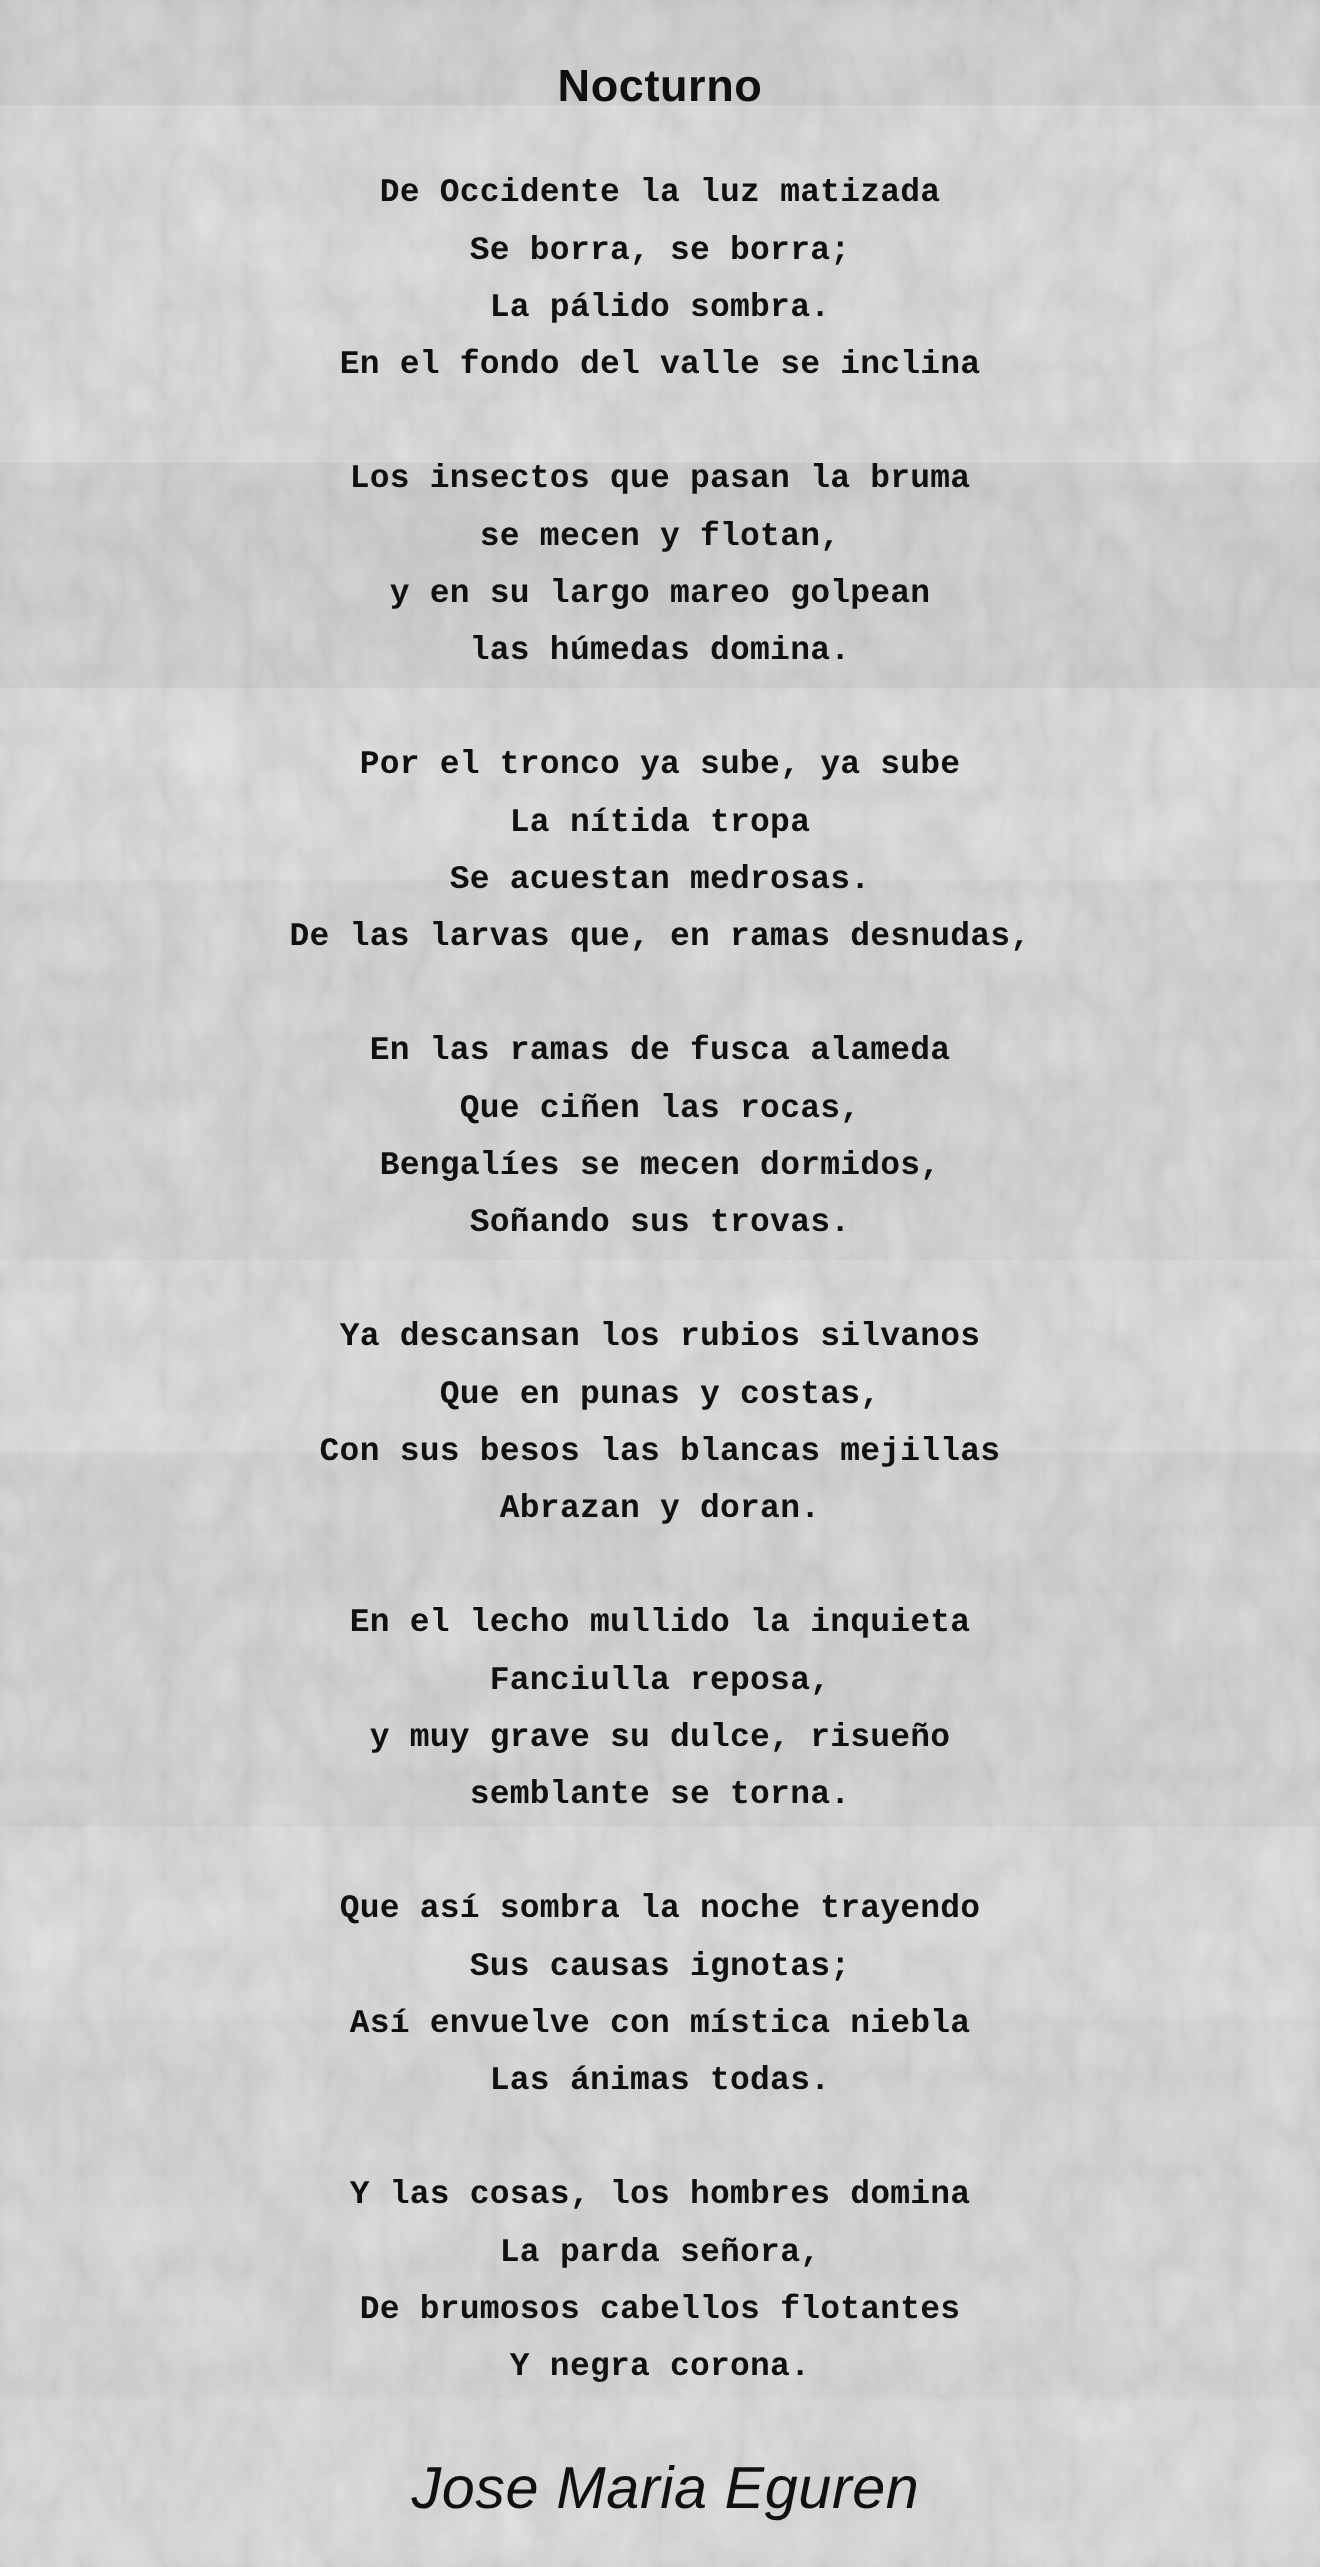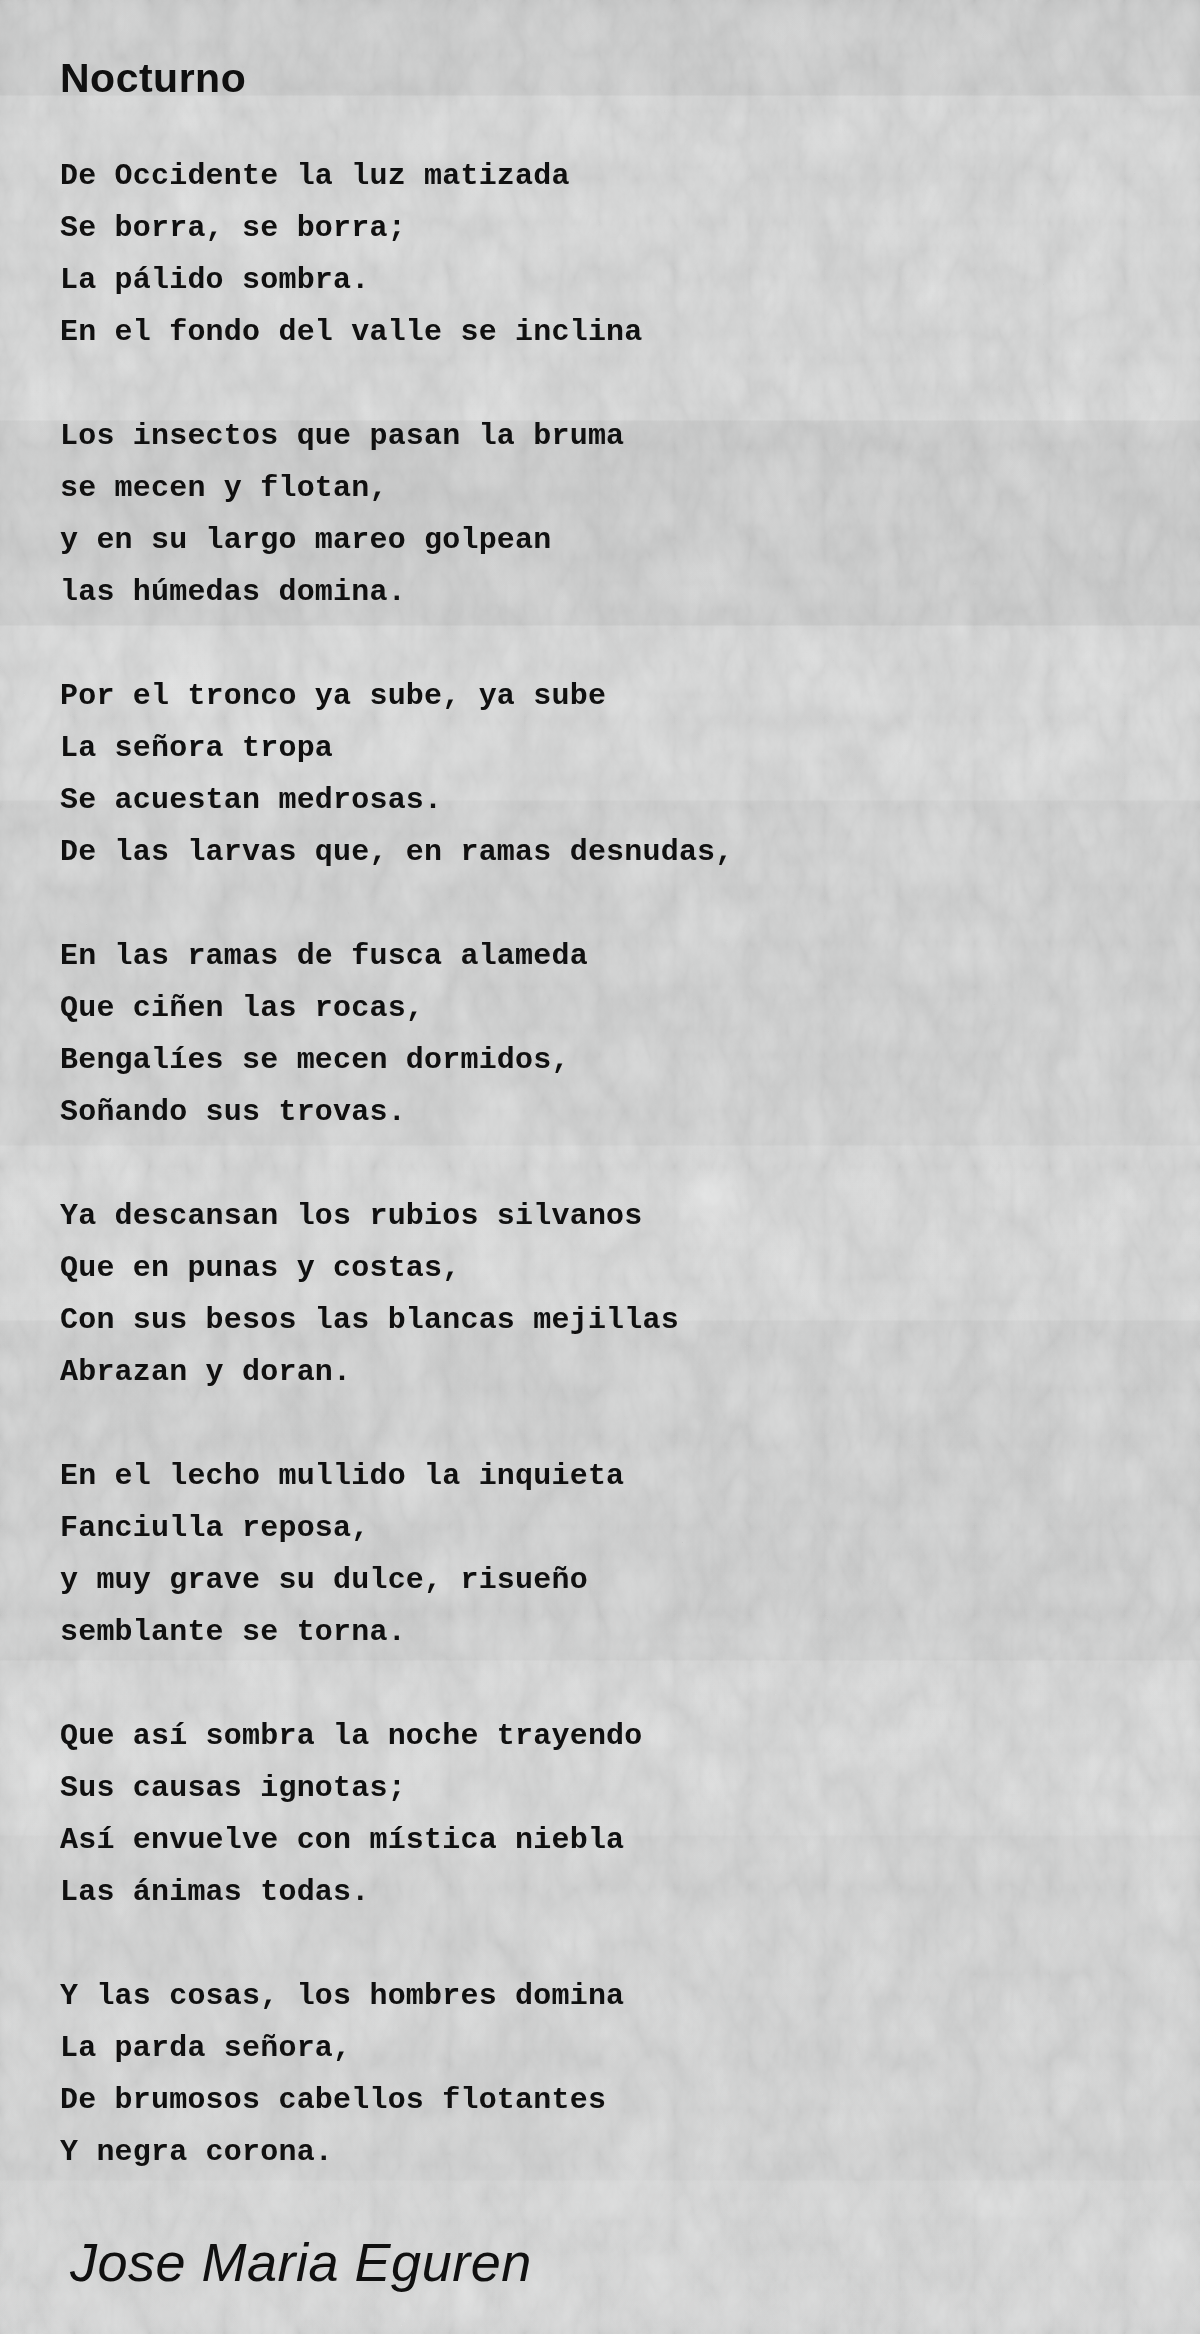--- a/index.html
+++ b/index.html
@@ -11,20 +11,21 @@
     height: 2334px;
     font-family: "Liberation Sans", sans-serif;
     background: #c2c4c4;
   }
   .page {
     position: relative;
     width: 1200px;
     height: 2334px;
     overflow: hidden;
     background: var(--bg, #c2c4c4);
+    text-align: center;
   }
   .texture {
     position: absolute;
     top: 0; left: 0;
     width: 1200px;
     height: 2334px;
     display: block;
   }
   
   .bands {
@@ -124,21 +125,21 @@
           <p class="line">En el fondo del valle se inclina</p>
         </div>
         <div class="stanza">
           <p class="line">Los insectos que pasan la bruma</p>
           <p class="line">se mecen y flotan,</p>
           <p class="line">y en su largo mareo golpean</p>
           <p class="line">las húmedas domina.</p>
         </div>
         <div class="stanza">
           <p class="line">Por el tronco ya sube, ya sube</p>
-          <p class="line">La señora tropa</p>
+          <p class="line">La nítida tropa</p>
           <p class="line">Se acuestan medrosas.</p>
           <p class="line">De las larvas que, en ramas desnudas,</p>
         </div>
         <div class="stanza">
           <p class="line">En las ramas de fusca alameda</p>
           <p class="line">Que ciñen las rocas,</p>
           <p class="line">Bengalíes se mecen dormidos,</p>
           <p class="line">Soñando sus trovas.</p>
         </div>
         <div class="stanza">

